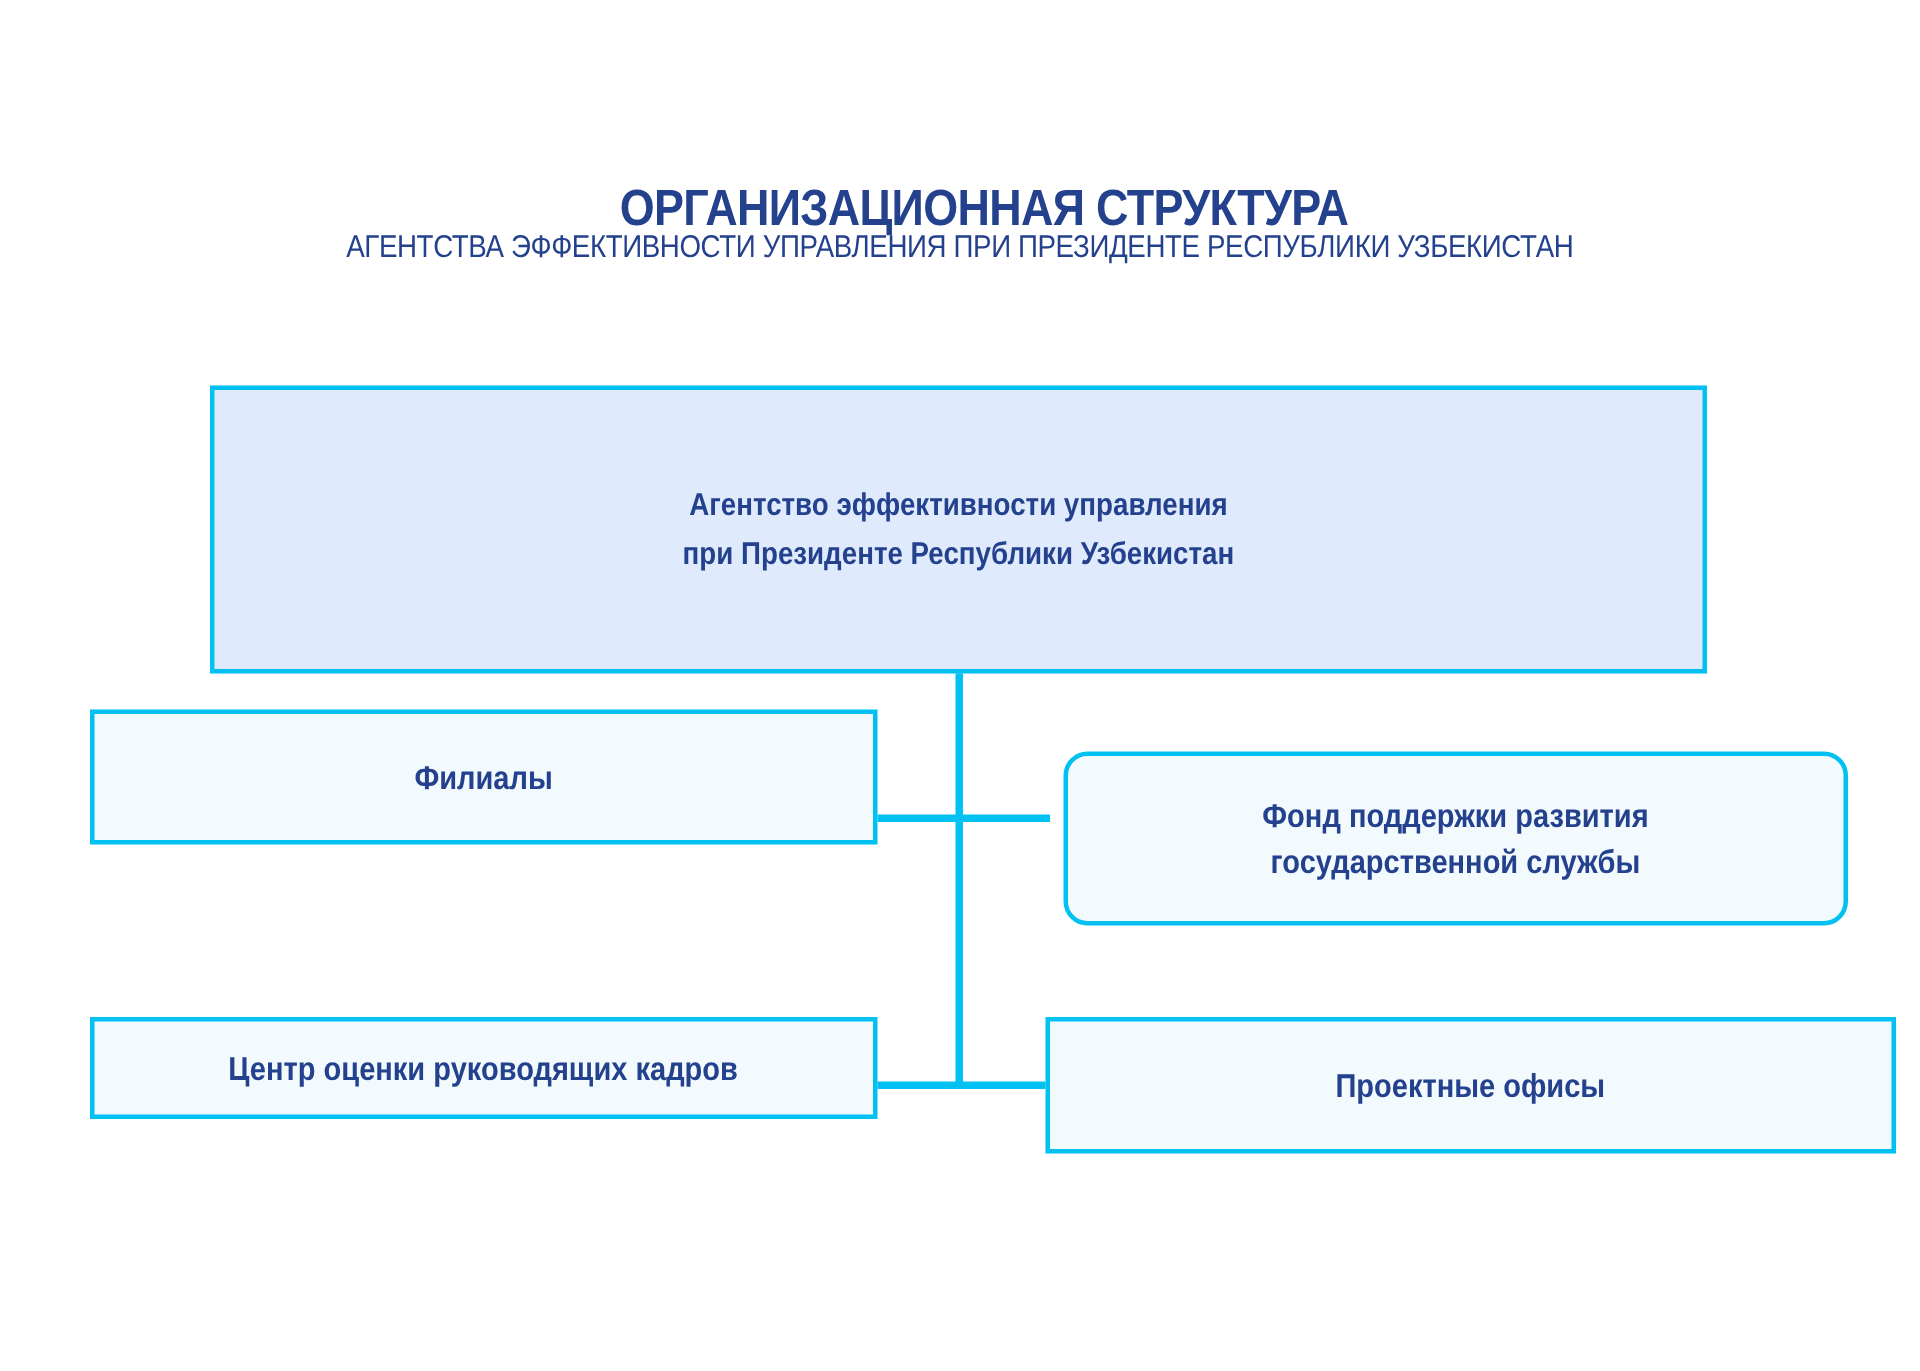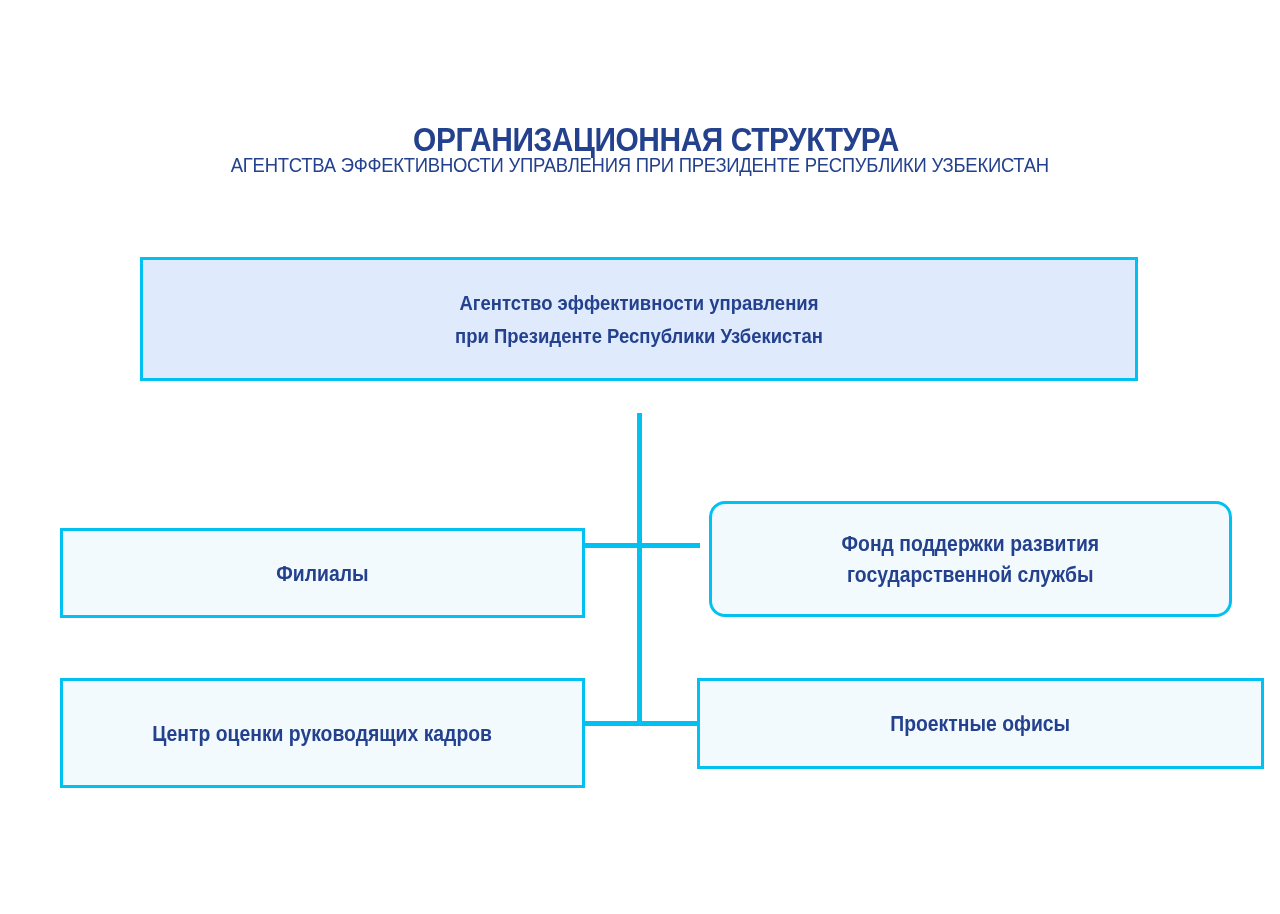--- a/index.html
+++ b/index.html
@@ -55,34 +55,34 @@
     align-items: center;
     justify-content: center;
     text-align: center;
     color: var(--navy, #24418e);
     font-weight: 700;
   }
   .node-root {
     left: 140px;
     top: 257px;
     width: 998px;
-    height: 124px;
+    height: 192px;
     background: var(--root-fill, #dfeafc);
     font-size: 21px;
     line-height: 33px;
     text-align: center;
   }
   .node-child {
     background: var(--child-fill, #f3fafe);
     font-size: 22px;
     line-height: 31px;
   }
-  .node-branches    { left: 60px;  top: 528px; width: 525px; height: 90px; }
+  .node-branches    { left: 60px;  top: 473px; width: 525px; height: 90px; }
   .node-fund        { left: 709px; top: 501px; width: 523px; height: 116px; border-radius: 16px; }
-  .node-center      { left: 60px;  top: 678px; width: 525px; height: 110px; }
+  .node-center      { left: 60px;  top: 678px; width: 525px; height: 68px; }
   .node-projoffices { left: 697px; top: 678px; width: 567px; height: 91px; }
   .connector {
     position: absolute;
     background: var(--cyan, #00c1f2);
   }
   .connector-vertical { left: 637px; top: 413px; width: 5px; height: 313px; }
   .connector-row1     { left: 584px; top: 543px; width: 116px; height: 5px; }
   .connector-row2     { left: 584px; top: 721px; width: 116px; height: 5px; }
 </style>
 </head>

